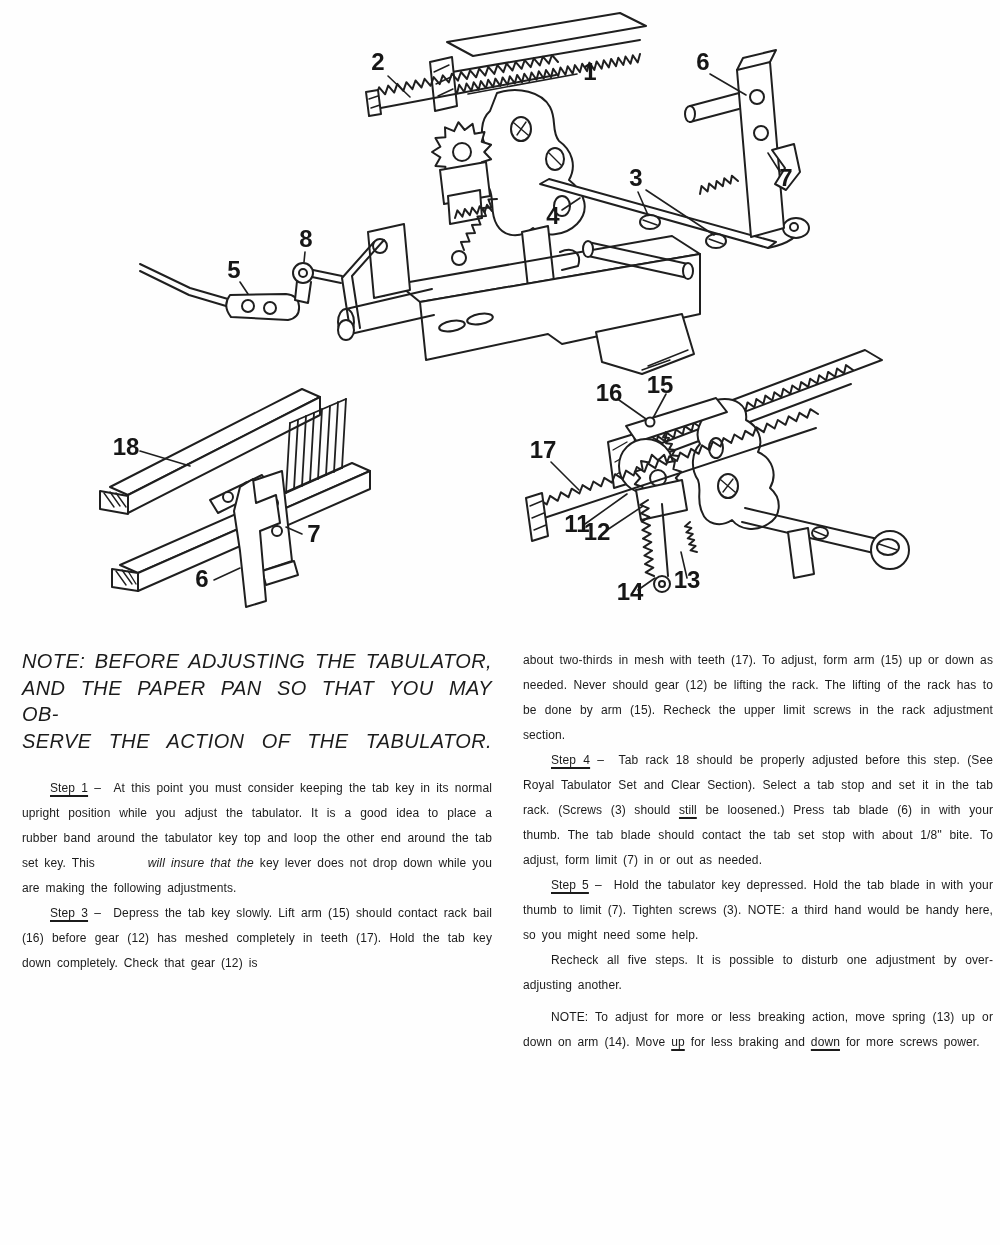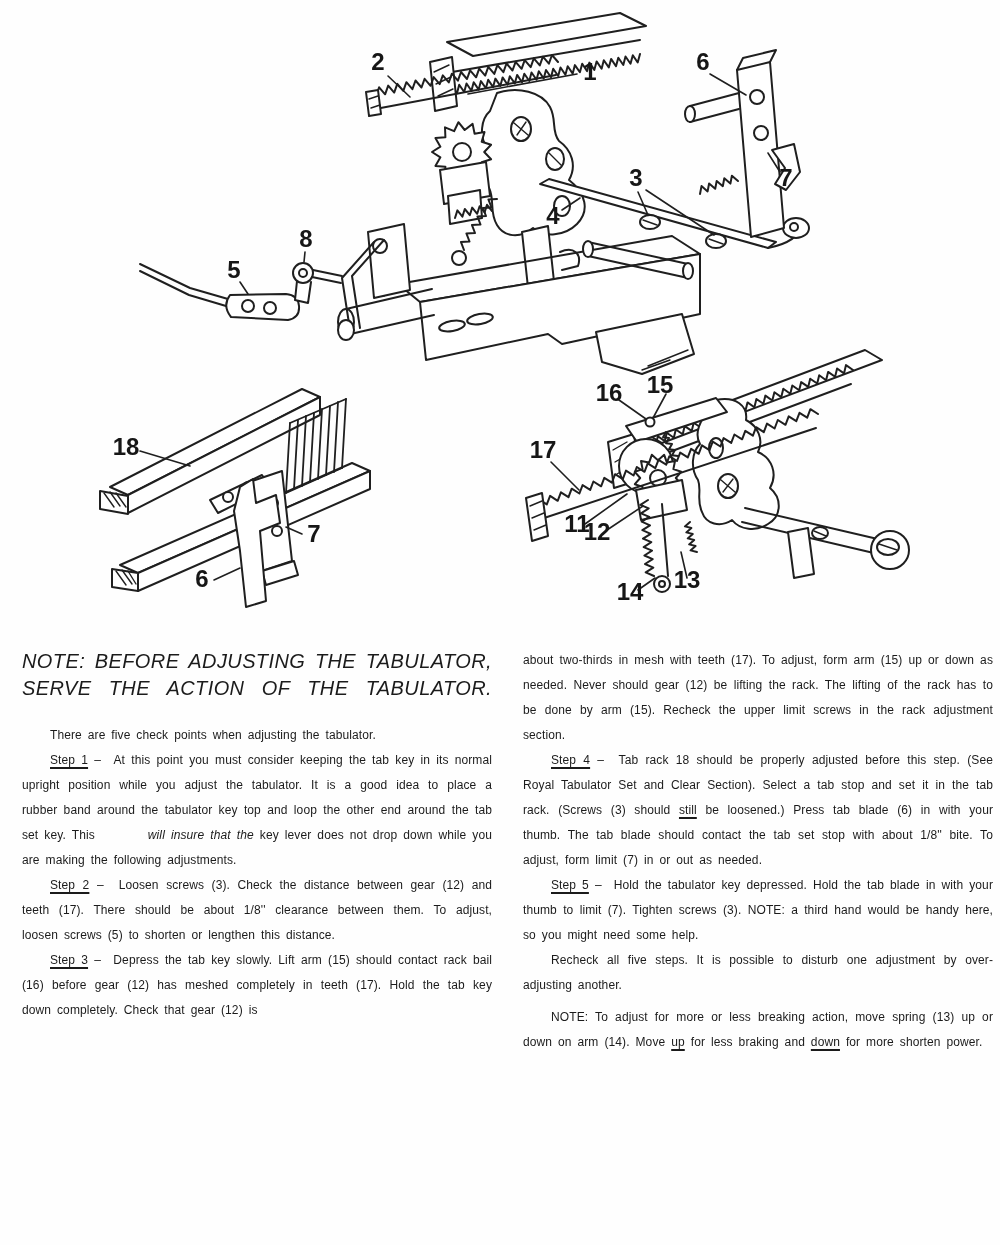--- a/index.html
+++ b/index.html
@@ -225,32 +225,31 @@
       <text class="callout" x="62" y="194">11</text>
       <text class="callout" x="82" y="202">12</text>
       <text class="callout" x="115" y="262">14</text>
       <text class="callout" x="172" y="250">13</text>
     </g>
   </svg>
 
   <div class="col col-left">
     <div class="note-block" id="note-lines">
         <div class="note-line">NOTE: BEFORE ADJUSTING THE TABULATOR,</div>
+        <div class="note-line">AND THE PAPER PAN SO THAT YOU MAY OB-</div>
         <div class="note-line">SERVE THE ACTION OF THE TABULATOR.</div>
       </div>
     <div class="paras" id="col-left">
-        <div class="para indent"><span>There are five check points when adjusting the tabulator.</span></div>
         <div class="para indent"><span class="u">Step 1</span><span> – &nbsp;</span><span>At this point you must consider keeping the tab key in its normal upright position while you adjust the tabulator. It is a good idea to place a rubber band around the tabulator key top and loop the other end around the tab set key. This </span><span class="i">will insure that the</span><span> key lever does not drop down while you are making the following adjustments.</span></div>
-        <div class="para indent"><span class="u">Step 2</span><span> – &nbsp;</span><span>Loosen screws (3). Check the distance between gear (12) and teeth (17). There should be about 1/8'' clearance between them. To adjust, loosen screws (5) to shorten or lengthen this distance.</span></div>
         <div class="para indent"><span class="u">Step 3</span><span> – &nbsp;</span><span>Depress the tab key slowly. Lift arm (15) should contact rack bail (16) before gear (12) has meshed completely in teeth (17). Hold the tab key down completely. Check that gear (12) is</span></div>
       </div>
   </div>
   <div class="col col-right">
     <div class="paras" id="col-right">
         <div class="para"><span>about two-thirds in mesh with teeth (17). To adjust, form arm (15) up or down as needed. Never should gear (12) be lifting the rack. The lifting of the rack has to be done by arm (15). Recheck the upper limit screws in the rack adjustment section.</span></div>
         <div class="para indent"><span class="u">Step 4</span><span> – &nbsp;</span><span>Tab rack 18 should be properly adjusted before this step. (See Royal Tabulator Set and Clear Section). Select a tab stop and set it in the tab rack. (Screws (3) should </span><span class="u">still</span><span> be loosened.) Press tab blade (6) in with your thumb. The tab blade should contact the tab set stop with about 1/8'' bite. To adjust, form limit (7) in or out as needed.</span></div>
         <div class="para indent"><span class="u">Step 5</span><span> – &nbsp;</span><span>Hold the tabulator key depressed. Hold the tab blade in with your thumb to limit (7). Tighten screws (3). NOTE: a third hand would be handy here, so you might need some help.</span></div>
         <div class="para indent"><span>Recheck all five steps. It is possible to disturb one adjustment by over-adjusting another.</span></div>
-        <div class="para indent space-before"><span>NOTE: To adjust for more or less breaking action, move spring (13) up or down on arm (14). Move </span><span class="u">up</span><span> for less braking and </span><span class="u">down</span><span> for more shorten power.</span></div>
+        <div class="para indent space-before"><span>NOTE: To adjust for more or less breaking action, move spring (13) up or down on arm (14). Move </span><span class="u">up</span><span> for less braking and </span><span class="u">down</span><span> for more screws power.</span></div>
       </div>
   </div>
 
 </div>
 
 </body></html>

